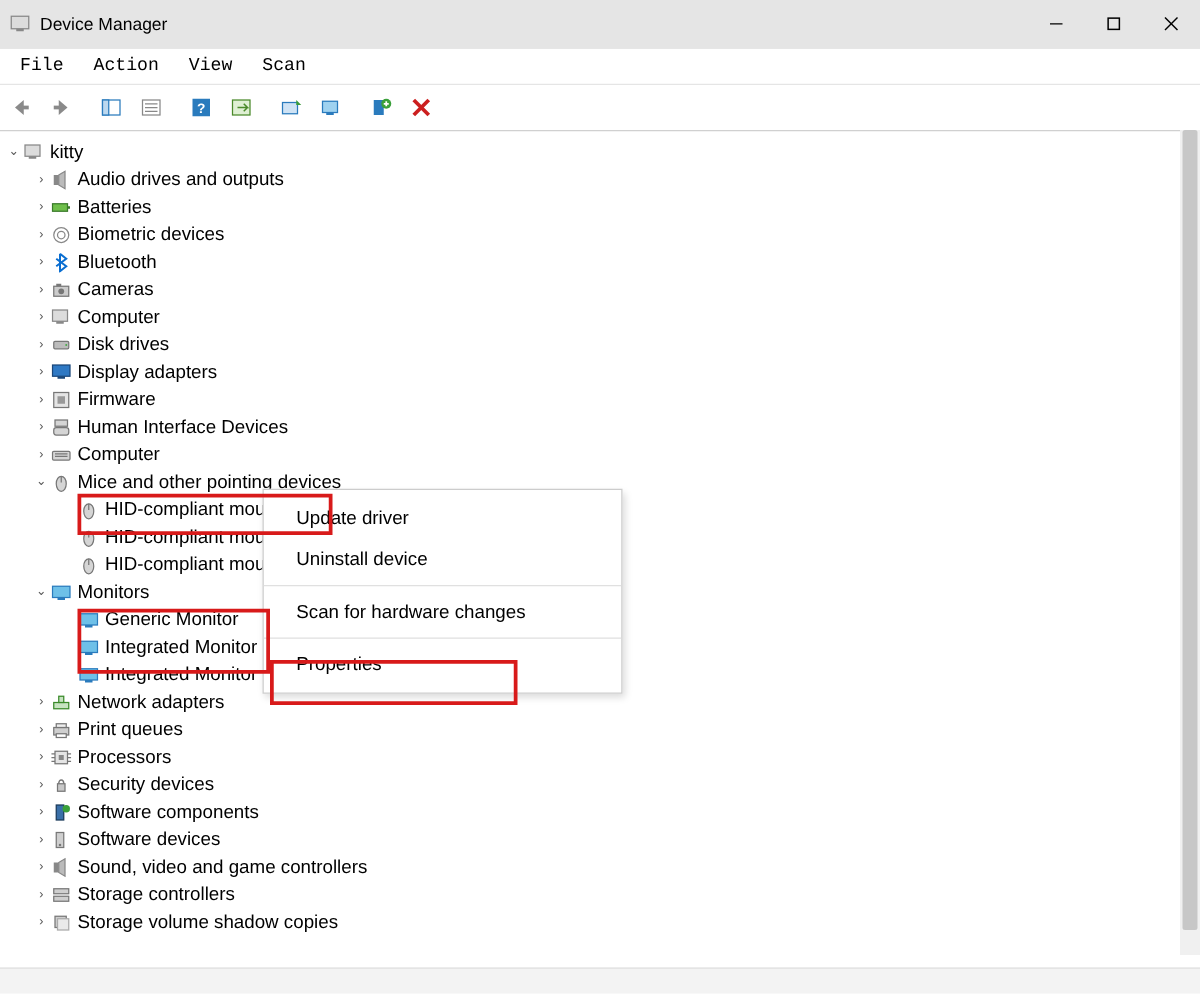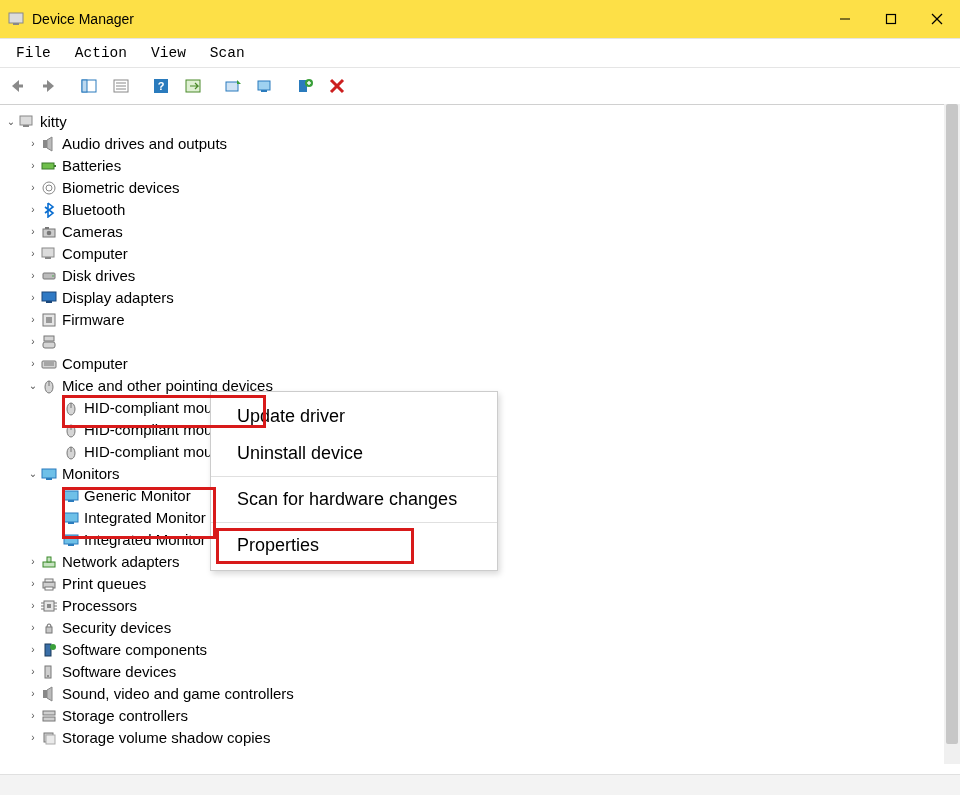--- a/index.html
+++ b/index.html
@@ -10,21 +10,21 @@
     font-family: "Segoe UI", Tahoma, sans-serif;
     font-size: 14px;
     color: #000;
     background: #fff;
     overflow: hidden;
     position: relative;
   }
   
   .titlebar {
     height: 38px;
-    background: #fde047;
+    background: #e5e5e5;
     display: flex;
     align-items: center;
     padding-left: 8px;
     border-bottom: 1px solid #e5e5e5;
   }
   .titlebar .app-icon {
     width: 16px; height: 16px;
     margin-right: 8px;
     display: inline-flex;
     align-items: center;
@@ -120,21 +120,21 @@
   
   .context-menu {
     position: absolute;
     left: 210px;
     top: 391px;
     width: 286px;
     background: #fff;
     border: 1px solid #ccc;
     box-shadow: 2px 3px 6px rgba(0,0,0,0.15);
     padding: 6px 0;
-    font-size: 18px;
+    font-size: 15px;
     z-index: 10;
   }
   .context-menu .ctx-item {
     padding: 8px 26px;
   }
   .context-menu .ctx-sep {
     height: 1px;
     background: #e0e0e0;
     margin: 4px 0;
   }
@@ -385,20 +385,21 @@
         <span>Firmware</span>
       </div>
       <div class="tree-row">
         <span class="indent i1"></span>
         <span class="arrow">›</span>
         <span class="dev-icon">
           <svg viewBox="0 0 16 16">
             <use href="#ic-hid"></use>
           </svg>
         </span>
+        <span>Human Interface Devices</span>
       </div>
       <div class="tree-row">
         <span class="indent i1"></span>
         <span class="arrow">›</span>
         <span class="dev-icon">
           <svg viewBox="0 0 16 16">
             <use href="#ic-keyboard"></use>
           </svg>
         </span>
         <span>Computer</span>

